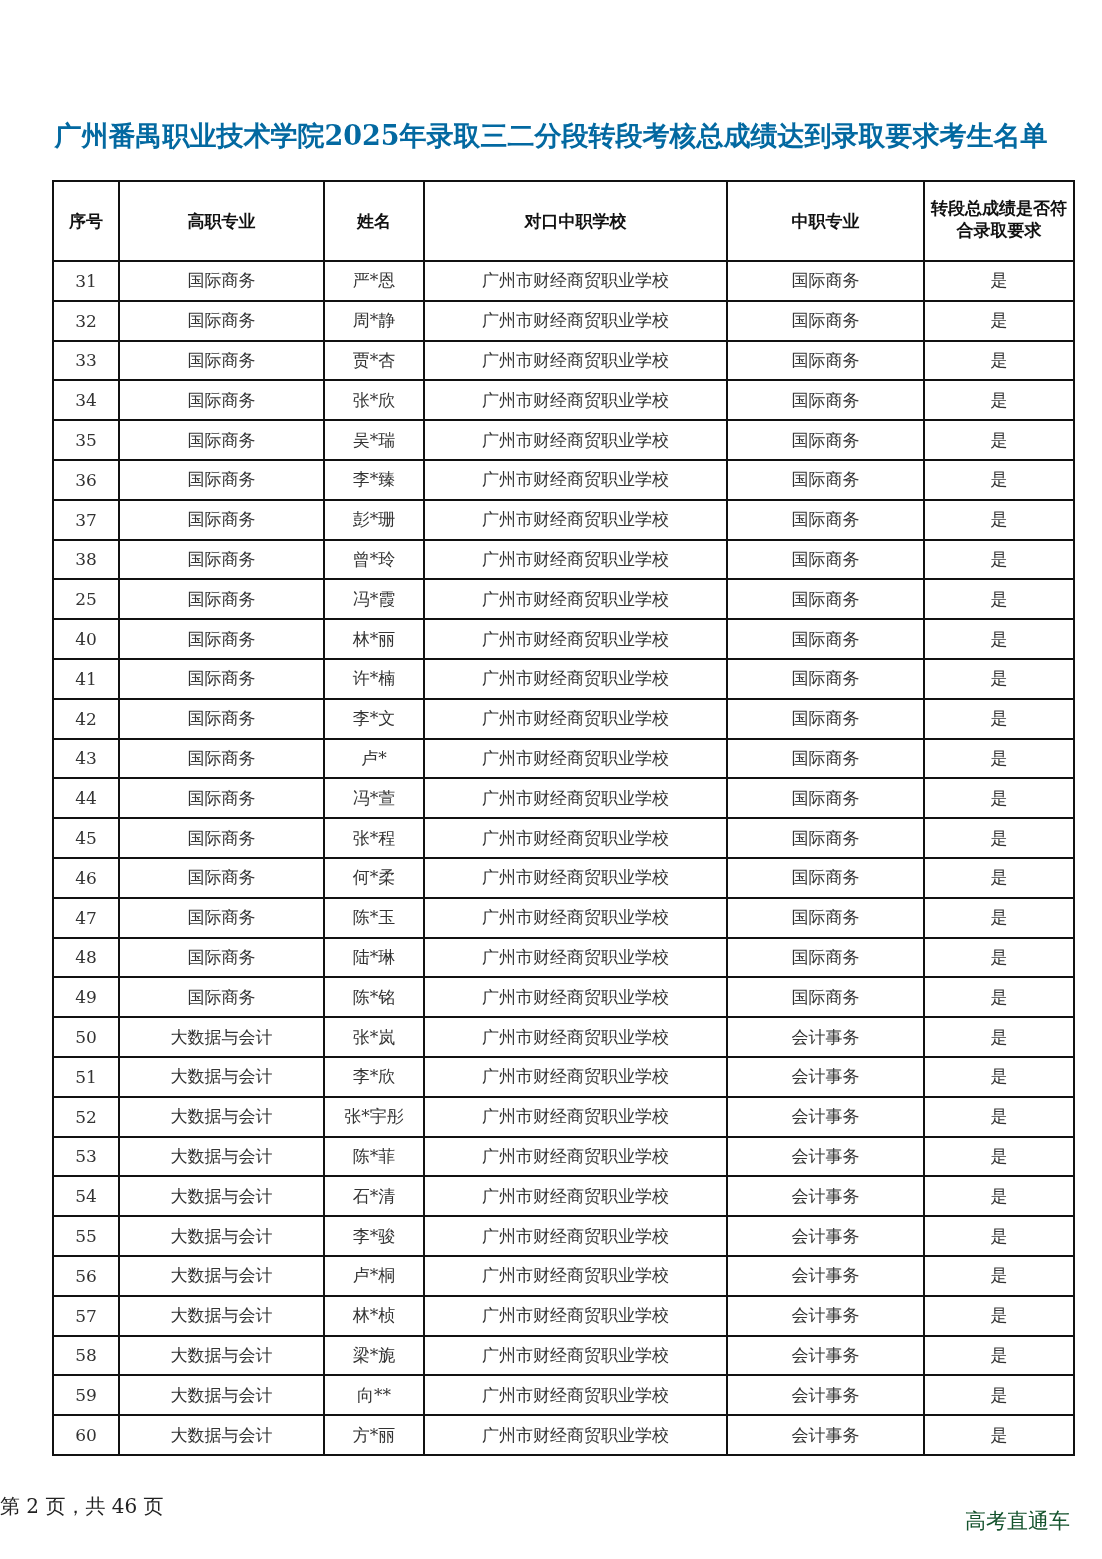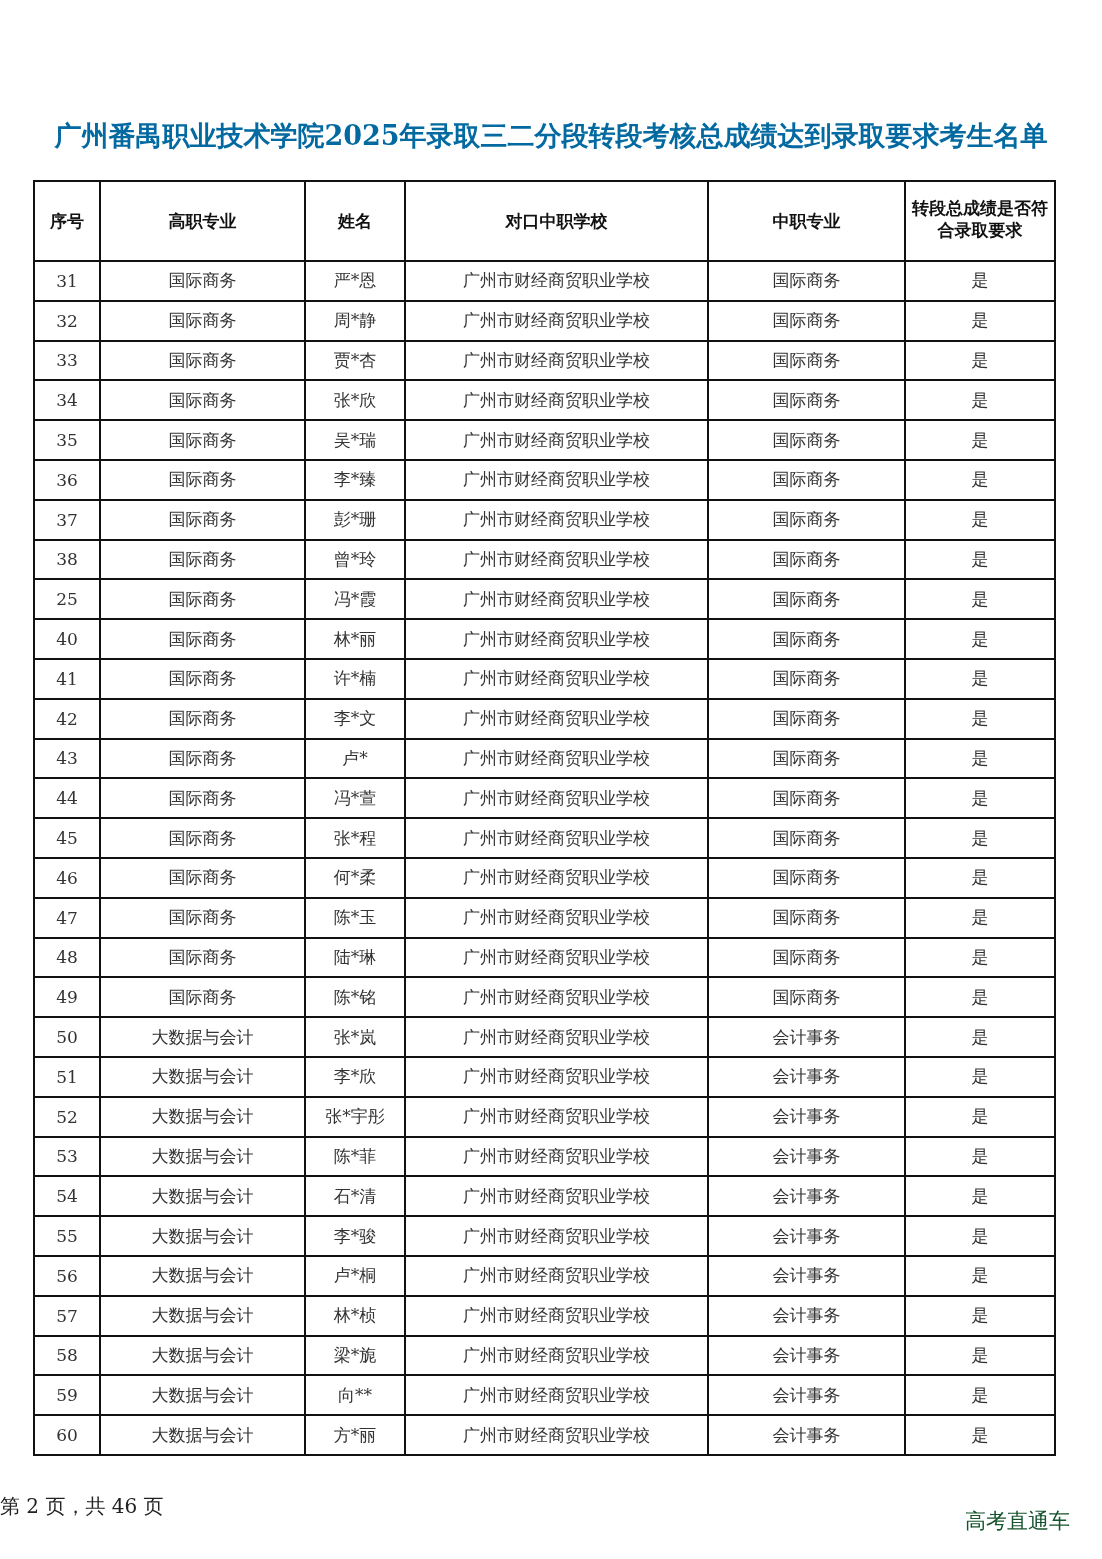--- a/index.html
+++ b/index.html
@@ -1,21 +1,21 @@
 <!DOCTYPE html>
 <html><head>
   <meta charset="utf-8">
   <style>
     html, body { margin: 0; padding: 0; background: #ffffff; }
     body { width: 1102px; height: 1559px; position: relative; overflow: hidden;
       font-family: "DejaVu Serif", "Liberation Serif", serif; color: #222; }
     .title { position: absolute; top: 118px; left: 0; width: 1102px; text-align: center;
       font-size: 27px; font-weight: bold; color: #0369a1; letter-spacing: 0px;
       font-family: "DejaVu Serif", "Liberation Serif", serif; }
-    table { position: absolute; left: 33px; top: 180px; border-collapse: collapse;
+    table { position: absolute; left: 52px; top: 180px; border-collapse: collapse;
       width: 1021px; table-layout: fixed; }
     th, td { border: 2px solid #111; text-align: center; vertical-align: middle; padding: 0; }
     th { height: 54px; font-size: 17px; font-weight: bold; color: #111; line-height: 22px;
       font-family: "DejaVu Sans", "Liberation Sans", sans-serif; }
     td { height: 37.8px; font-size: 17px; color: #333;
       font-family: "DejaVu Serif", "Liberation Serif", serif; }
     .footer { position: absolute; top: 1493px; left: 0; width: 1009px; text-align: left;
       font-size: 20px; color: #222; font-family: "DejaVu Serif", "Liberation Serif", serif; }
     .watermark { position: absolute; top: 1507px; left: 965px; font-size: 21px; color: #14532d;
       font-family: "DejaVu Sans", "Liberation Sans", sans-serif; }

